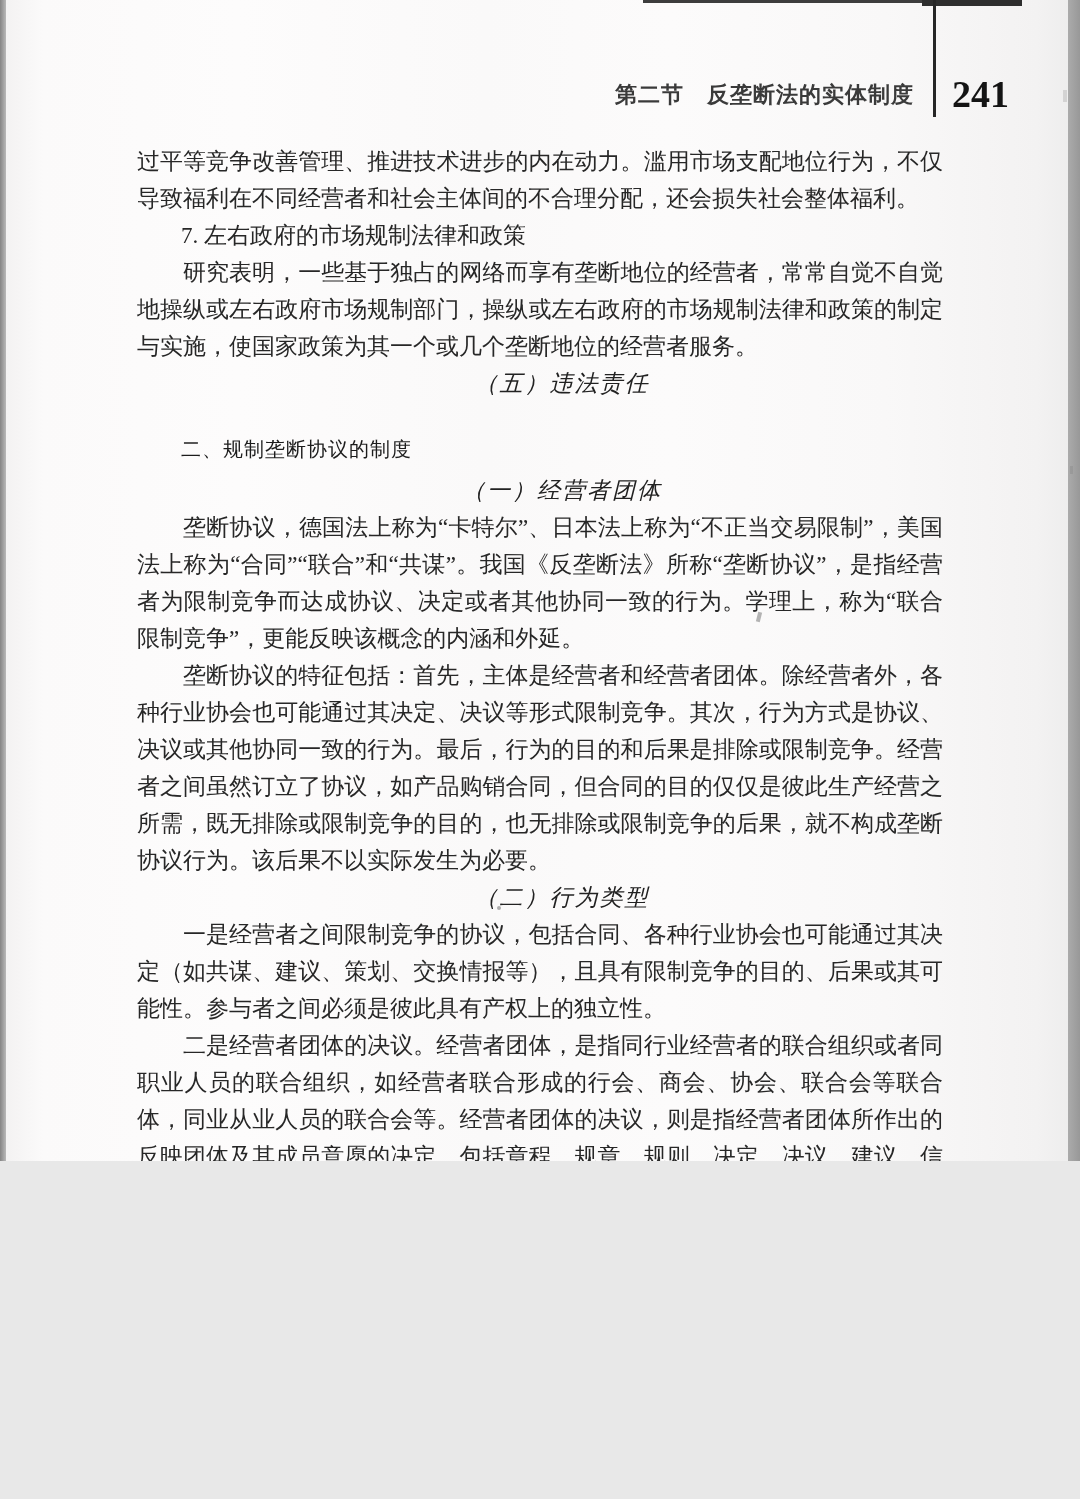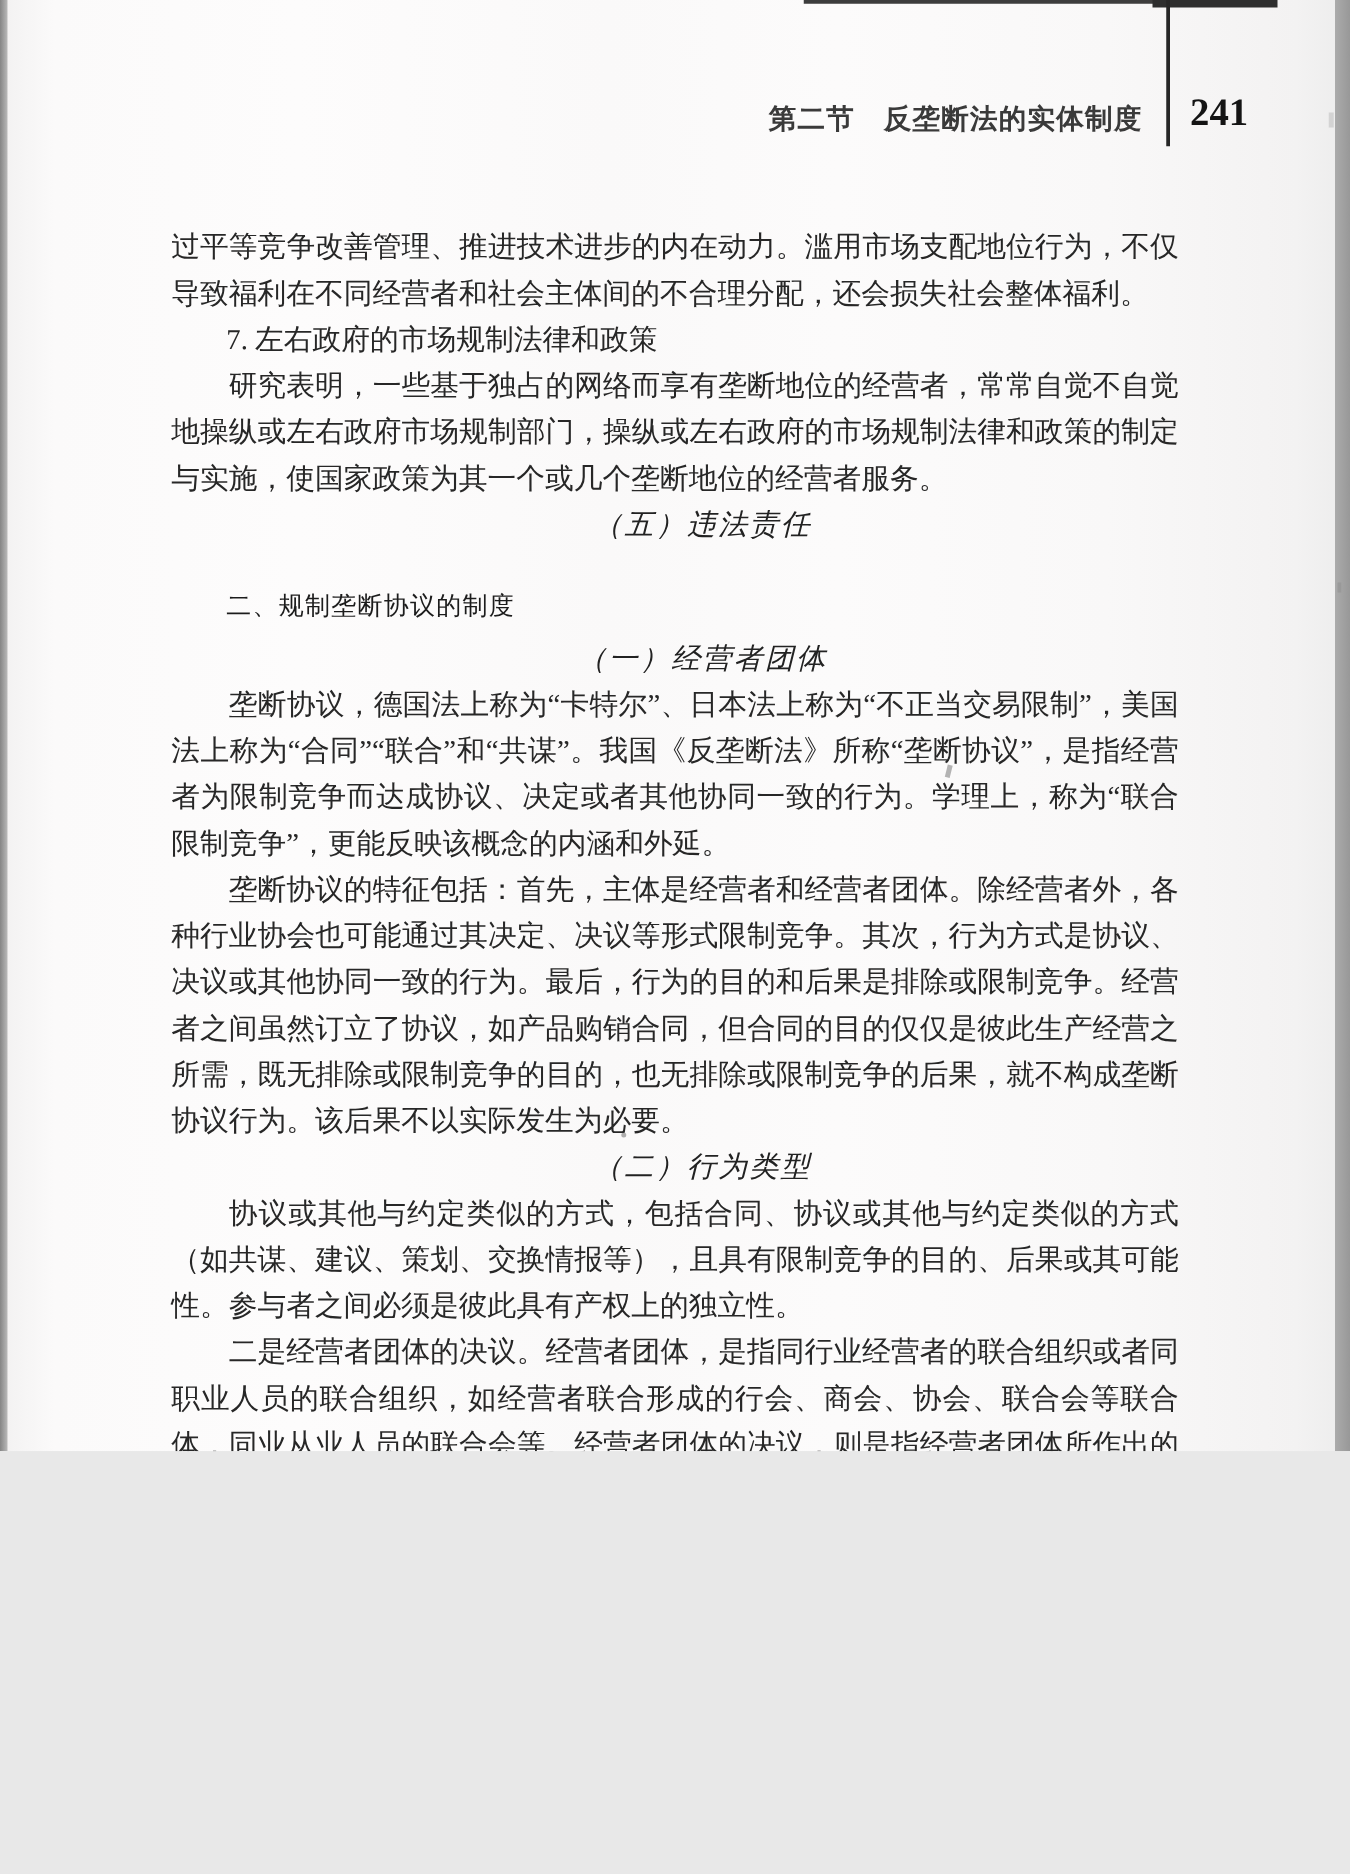--- a/index.html
+++ b/index.html
@@ -38,25 +38,25 @@
   }
   .section-title {
     position: absolute; top: 80px; right: 166px;
     font-family: "Liberation Sans", sans-serif;
     font-size: 22px; font-weight: 700; color: #3a3a3a;
     letter-spacing: 1px; white-space: nowrap;
   }
   .page-number {
     position: absolute; left: 952px; top: 72px;
     font-family: "Liberation Serif", serif;
-    font-size: 31px; font-weight: 600; color: #141414;
+    font-size: 38px; font-weight: 600; color: #141414;
   }
   .page-content {
     position: absolute; left: 137px; top: 143px; width: 806px;
-    font-size: 23px; line-height: 37px; margin-top: 36px;
+    font-size: 23px; line-height: 37px;
   }
   .para {
     text-align: justify;
     text-indent: 46px;
     margin: 0;
   }
   .para.no-indent { text-indent: 0; }
   .list-item {
     padding-left: 44px;
     margin: 0;
@@ -103,21 +103,21 @@
   <div class="page-content">
     <p class="para no-indent">过平等竞争改善管理、推进技术进步的内在动力。滥用市场支配地位行为，不仅导致福利在不同经营者和社会主体间的不合理分配，还会损失社会整体福利。</p>
     <p class="list-item">7. 左右政府的市场规制法律和政策</p>
     <p class="para">研究表明，一些基于独占的网络而享有垄断地位的经营者，常常自觉不自觉地操纵或左右政府市场规制部门，操纵或左右政府的市场规制法律和政策的制定与实施，使国家政策为其一个或几个垄断地位的经营者服务。</p>
     <p class="subhead">（五）违法责任</p>
     <h2 class="section-heading">二、规制垄断协议的制度</h2>
     <p class="subhead">（一）经营者团体</p>
     <p class="para">垄断协议，德国法上称为“卡特尔”、日本法上称为“不正当交易限制”，美国法上称为“合同”“联合”和“共谋”。我国《反垄断法》所称“垄断协议”，是指经营者为限制竞争而达成协议、决定或者其他协同一致的行为。学理上，称为“联合限制竞争”，更能反映该概念的内涵和外延。</p>
     <p class="para">垄断协议的特征包括：首先，主体是经营者和经营者团体。除经营者外，各种行业协会也可能通过其决定、决议等形式限制竞争。其次，行为方式是协议、决议或其他协同一致的行为。最后，行为的目的和后果是排除或限制竞争。经营者之间虽然订立了协议，如产品购销合同，但合同的目的仅仅是彼此生产经营之所需，既无排除或限制竞争的目的，也无排除或限制竞争的后果，就不构成垄断协议行为。该后果不以实际发生为必要。</p>
     <p class="subhead">（二）行为类型</p>
-    <p class="para">协议或其他与约定类似的方式，包括合同、协议或其他与约定类似的方式（如共谋、建议、策划、交换情报等），且具有限制竞争的目的、后果或其可能性。参与者之间必须是彼此具有产权上的独立性。</p>
+    <p class="para">一是经营者之间限制竞争的协议，包括合同、各种行业协会也可能通过其决定（如共谋、建议、策划、交换情报等），且具有限制竞争的目的、后果或其可能性。参与者之间必须是彼此具有产权上的独立性。</p>
     <p class="para">二是经营者团体的决议。经营者团体，是指同行业经营者的联合组织或者同职业人员的联合组织，如经营者联合形成的行会、商会、协会、联合会等联合体，同业从业人员的联合会等。经营者团体的决议，则是指经营者团体所作出的反映团体及其成员意愿的决定，包括章程、规章、规则、决定、决议、建议、信息交换协议、标准合同等。</p>
   </div>
 
   <div class="speck speck-1"></div>
   <div class="speck speck-2"></div>
   <div class="speck speck-3"></div>
   <div class="speck speck-4"></div>
   <div class="speck speck-5"></div>
 
 </div>

